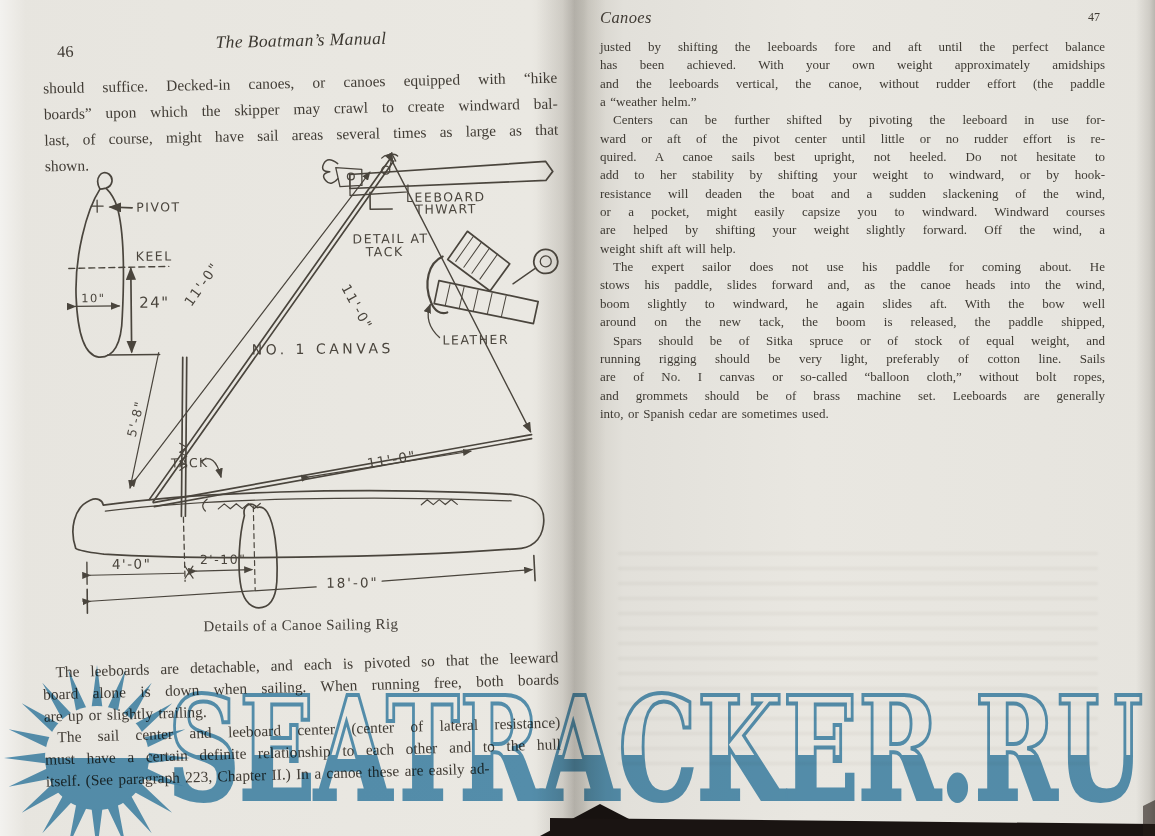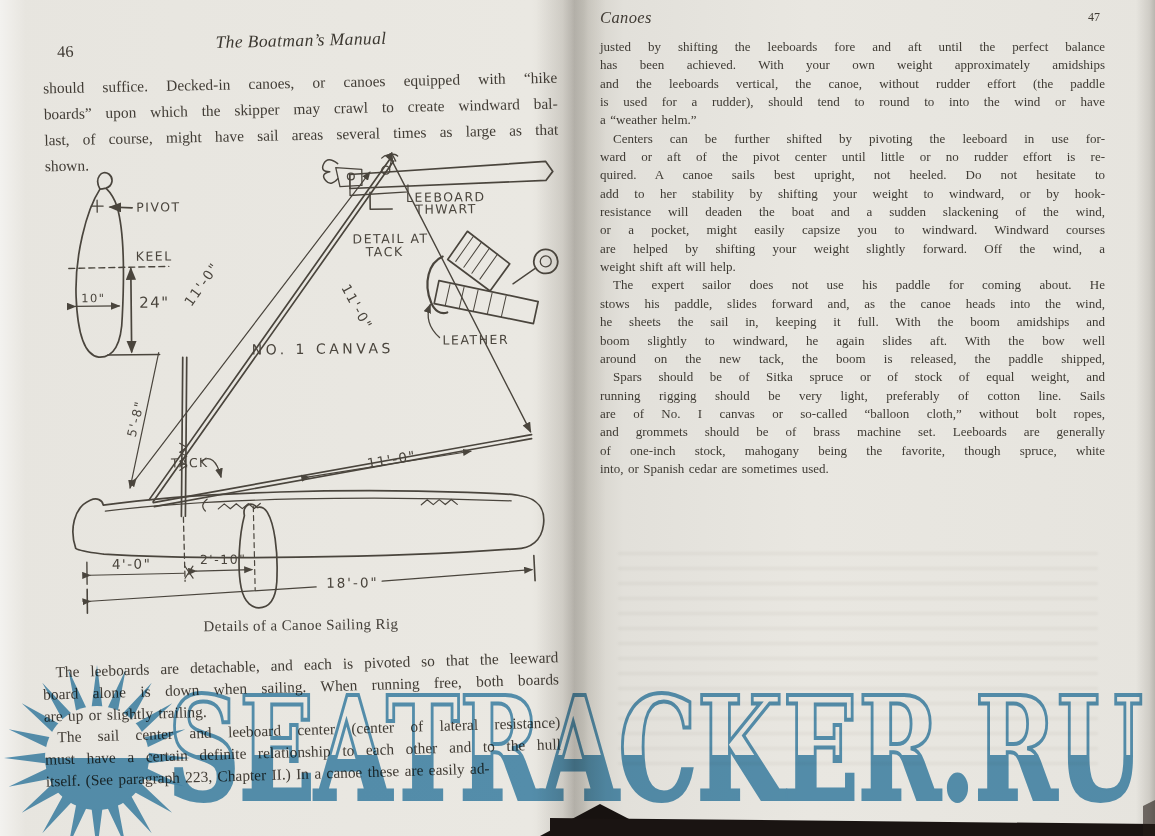--- a/index.html
+++ b/index.html
@@ -180,46 +180,43 @@
 
   <div class="abs" style="left:578px;top:0;width:577px;height:836px;">
     <div class="abs" id="rp-head-title" style="left:22px;top:8px;width:505px;text-align:left;">Canoes</div>
     <div class="abs" id="rp-pagenum" style="left:510px;top:10px;">47</div>
 
     <div class="abs blk" id="rp-body" style="left:22px;top:38px;">
       <div>
           <div class="tline">justed by shifting the leeboards fore and aft until the perfect balance</div>
           <div class="tline">has been achieved. With your own weight approximately amidships</div>
           <div class="tline">and the leeboards vertical, the canoe, without rudder effort (the paddle</div>
-          <div class="tline">is used for a rudder), should tend to round to into the wind or have</div>
           <div class="tline tlast">a “weather helm.”</div>
         </div>
       <div class="indent">
           <div class="tline">Centers can be further shifted by pivoting the leeboard in use for-</div>
           <div class="tline">ward or aft of the pivot center until little or no rudder effort is re-</div>
           <div class="tline">quired. A canoe sails best upright, not heeled. Do not hesitate to</div>
           <div class="tline">add to her stability by shifting your weight to windward, or by hook-</div>
           <div class="tline">resistance will deaden the boat and a sudden slackening of the wind,</div>
           <div class="tline">or a pocket, might easily capsize you to windward. Windward courses</div>
           <div class="tline">are helped by shifting your weight slightly forward. Off the wind, a</div>
           <div class="tline tlast">weight shift aft will help.</div>
         </div>
       <div class="indent">
           <div class="tline">The expert sailor does not use his paddle for coming about. He</div>
           <div class="tline">stows his paddle, slides forward and, as the canoe heads into the wind,</div>
-          <div class="tline">he sheets the sail in, keeping it full. With the boom amidships and</div>
           <div class="tline">boom slightly to windward, he again slides aft. With the bow well</div>
           <div class="tline">around on the new tack, the boom is released, the paddle shipped,</div>
         </div>
       <div class="indent">
           <div class="tline">Spars should be of Sitka spruce or of stock of equal weight, and</div>
           <div class="tline">running rigging should be very light, preferably of cotton line. Sails</div>
           <div class="tline">are of No. I canvas or so-called “balloon cloth,” without bolt ropes,</div>
           <div class="tline">and grommets should be of brass machine set. Leeboards are generally</div>
-          <div class="tline">of one-inch stock, mahogany being the favorite, though spruce, white</div>
           <div class="tline tlast">into, or Spanish cedar are sometimes used.</div>
         </div>
     </div>
 
     <div class="abs bleed" style="left:40px;top:552px;width:480px;height:215px;"></div>
   </div>
 
   <svg class="abs" style="left:0;top:0;" width="1155" height="836" viewBox="0 0 1155 836">
     <polygon points="600,804 662,836 540,836" fill="#171210"></polygon>
     <polygon points="550,818 1155,824 1155,836 550,836" fill="#1a1412"></polygon>

